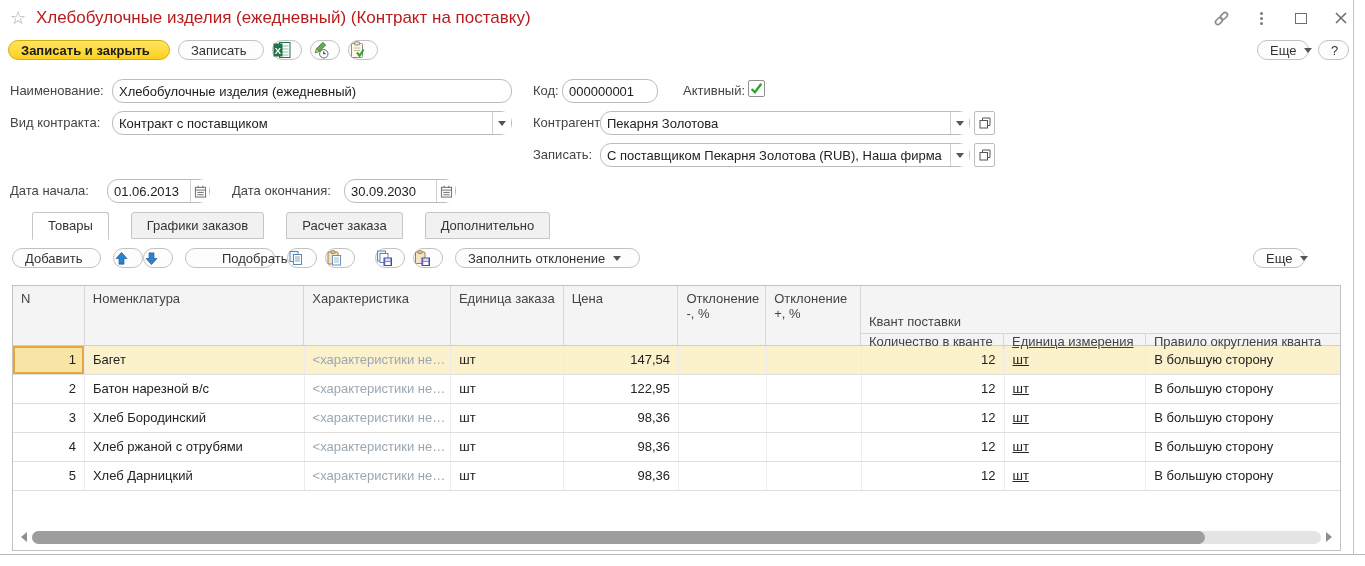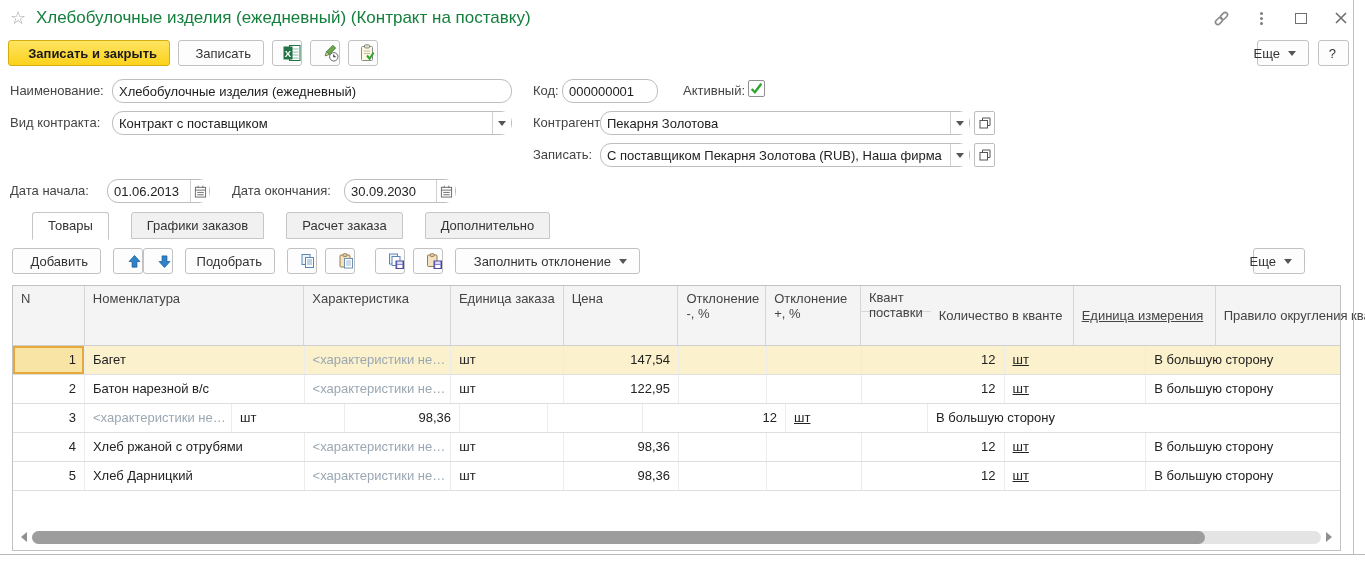--- a/index.html
+++ b/index.html
@@ -7,31 +7,31 @@
   body { font-family:"Liberation Sans", sans-serif; font-size:13px; color:#333; }
   .window { position:relative; width:1365px; height:566px; background:#fff; overflow:hidden; }
 
   
   .frame-right { position:absolute; left:1353px; top:0; width:1px; height:555px; background:#c2c2c2; }
   .frame-bottom { position:absolute; left:0; top:554px; width:1365px; height:1px; background:#b9b9b9; }
 
   
   .titlebar { position:absolute; top:0; left:0; height:36px; width:1365px; }
   .star { position:absolute; left:10px; top:7px; font-size:18px; color:#a9a9a9; cursor:pointer; }
-  .title { position:absolute; left:36px; top:8px; font-size:17px; color:#15803d; white-space:nowrap; }
+  .title { position:absolute; left:36px; top:8px; font-size:17px; color:#b91c1c; white-space:nowrap; }
   .win-controls { position:absolute; right:14px; top:8px; display:flex; align-items:center; gap:20px; }
   .win-btn { display:flex; align-items:center; justify-content:center; width:20px; height:20px; cursor:pointer; }
   .kebab { display:flex; flex-direction:column; gap:2px; align-items:center; }
   .kebab i { width:3px; height:3px; background:#7d7d7d; border-radius:50%; }
   .maxbox { width:12px; height:11px; border:1.5px solid #6f6f6f; }
 
   
-  .btn { display:inline-flex; align-items:center; justify-content:flex-end; gap:6px;
-         height:26px; padding:0 12px; background:#fdfdfd; border:1px solid #c2c2c2;
-         border-radius:3px; color:#333; font-size:13px; cursor:pointer; white-space:nowrap; }
+  .btn { display:inline-flex; align-items:center; justify-content:flex-start; gap:6px;
+         height:20px; padding:0 12px; background:#fdfdfd; border:1px solid #c2c2c2;
+         border-radius:11px; color:#333; font-size:13px; cursor:pointer; white-space:nowrap; }
   .btn-primary { background:linear-gradient(#ffe463,#fcd21c); border-color:#d5ae0e; font-weight:bold; color:#1a1a1a; }
   .btn-icon { width:30px; padding:0; }
   .caret { width:0; height:0; border-left:4px solid transparent; border-right:4px solid transparent; border-top:5px solid #555; margin-left:2px; }
 
   .toolbar { position:absolute; top:40px; left:8px; width:1349px; height:26px; }
   .toolbar > * { position:absolute; top:0; }
 
   
   .lbl { position:absolute; color:#444; white-space:nowrap; }
   .field { position:absolute; display:flex; align-items:stretch; height:24px; border:1px solid #bdbdbd; border-radius:11px; background:#fff; }
@@ -47,21 +47,21 @@
 
   
   .tbl-toolbar { position:absolute; top:248px; left:0; width:1365px; height:26px; }
   .tbl-toolbar > * { position:absolute; top:0; }
 
   
   .tbl { position:absolute; top:285px; left:12px; width:1329px; height:266px; border:1px solid #c2c2c2; background:#fff; }
   .thead { display:flex; height:60px; background:#f4f4f4; border-bottom:1px solid #cfcfcf; color:#444; }
   .th { padding:5px 8px; border-right:1px solid #d6d6d6; overflow:hidden; }
   .th:last-child { border-right:none; }
-  .group-wrap { width:479px; display:flex; flex-direction:row; }
+  .group-wrap { width:479px; display:flex; flex-direction:column;margin-top:24px; }
   .th-group { height:26px; padding:4px 8px; border-bottom:1px solid #d6d6d6; }
   .th-subrow { flex:1; display:flex; }
   .th-sub { display:flex; align-items:center; padding:0 8px; border-right:1px solid #d6d6d6; overflow:hidden; }
   .th-sub:last-child { border-right:none; }
 
   .trow { display:flex; height:29px; border-bottom:1px solid #dedede; cursor:pointer; }
   .td { padding:0 8px; line-height:28px; border-right:1px solid #ececec; overflow:hidden; white-space:nowrap; color:#222; }
   .td:last-child { border-right:none; }
   .num { text-align:right; }
   .muted { color:#9ba7b2; }
@@ -384,20 +384,21 @@
       <div class="td c-price num">122,95</div>
       <div class="td c-dm"></div>
       <div class="td c-dp"></div>
       <div class="td c-qq num">12</div>
       <div class="td c-qu">шт</div>
       <div class="td c-rd">В большую сторону</div>
     </div>
 
     <div class="trow">
       <div class="td c-n num">3</div>
+      <div class="td c-nom">Хлеб Бородинский</div>
       <div class="td c-char muted">&lt;характеристики не…</div>
       <div class="td c-unit">шт</div>
       <div class="td c-price num">98,36</div>
       <div class="td c-dm"></div>
       <div class="td c-dp"></div>
       <div class="td c-qq num">12</div>
       <div class="td c-qu">шт</div>
       <div class="td c-rd">В большую сторону</div>
     </div>
 

